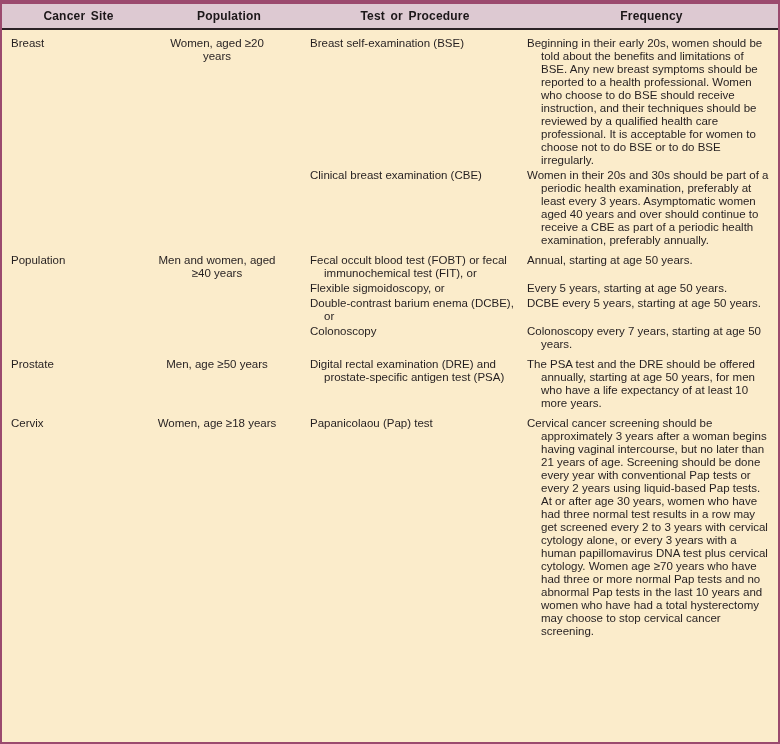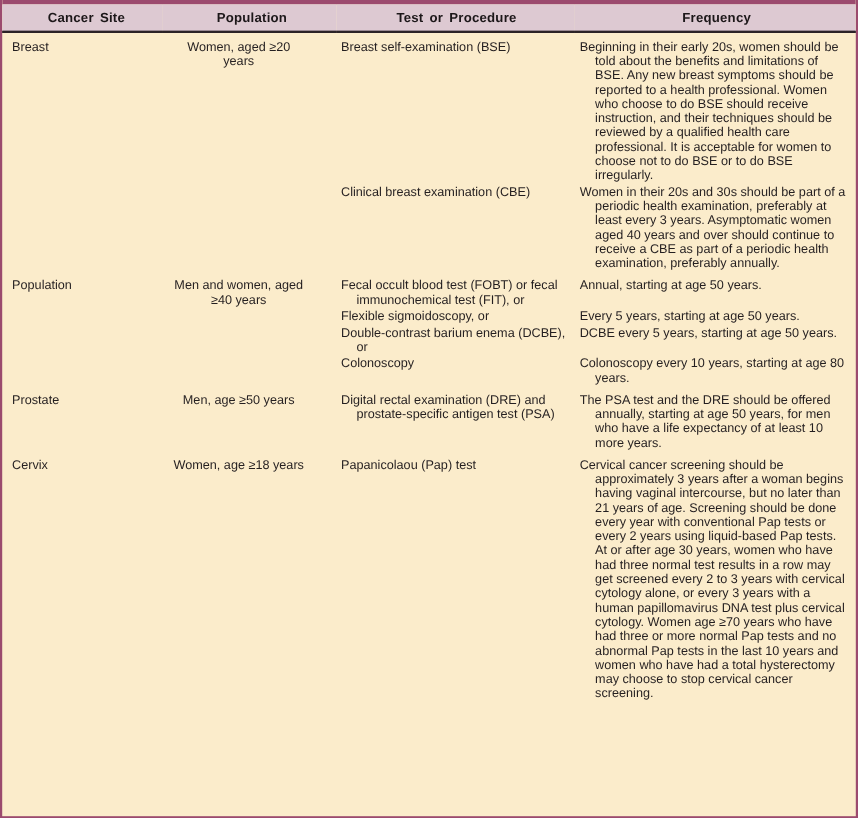--- a/index.html
+++ b/index.html
@@ -98,21 +98,21 @@
         <tr class="sub">
           <td class="site"></td>
           <td class="pop"></td>
           <td class="test">Double-contrast barium enema (DCBE), or</td>
           <td class="freq">DCBE every 5 years, starting at age 50 years.</td>
         </tr>
         <tr class="sub">
           <td class="site"></td>
           <td class="pop"></td>
           <td class="test">Colonoscopy</td>
-          <td class="freq">Colonoscopy every 10 years, starting at age 80 years.</td>
+          <td class="freq">Colonoscopy every 7 years, starting at age 50 years.</td>
         </tr>
         <tr class="sec">
           <td class="site">Prostate</td>
           <td class="pop">Men, age ≥50 years</td>
           <td class="test">Digital rectal examination (DRE) and prostate-specific antigen test (PSA)</td>
           <td class="freq">The PSA test and the DRE should be offered annually, starting at age 50 years, for men who have a life expectancy of at least 10 more years.</td>
         </tr>
         <tr class="sec">
           <td class="site">Cervix</td>
           <td class="pop">Women, age ≥18 years</td>

